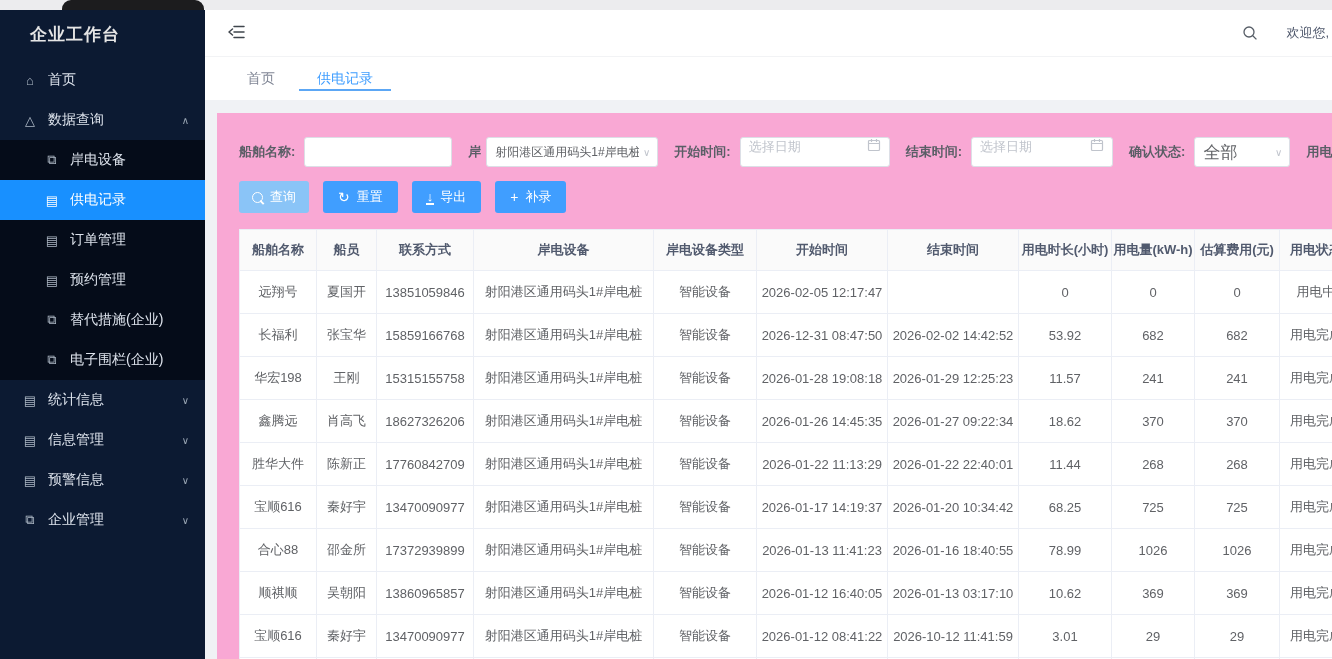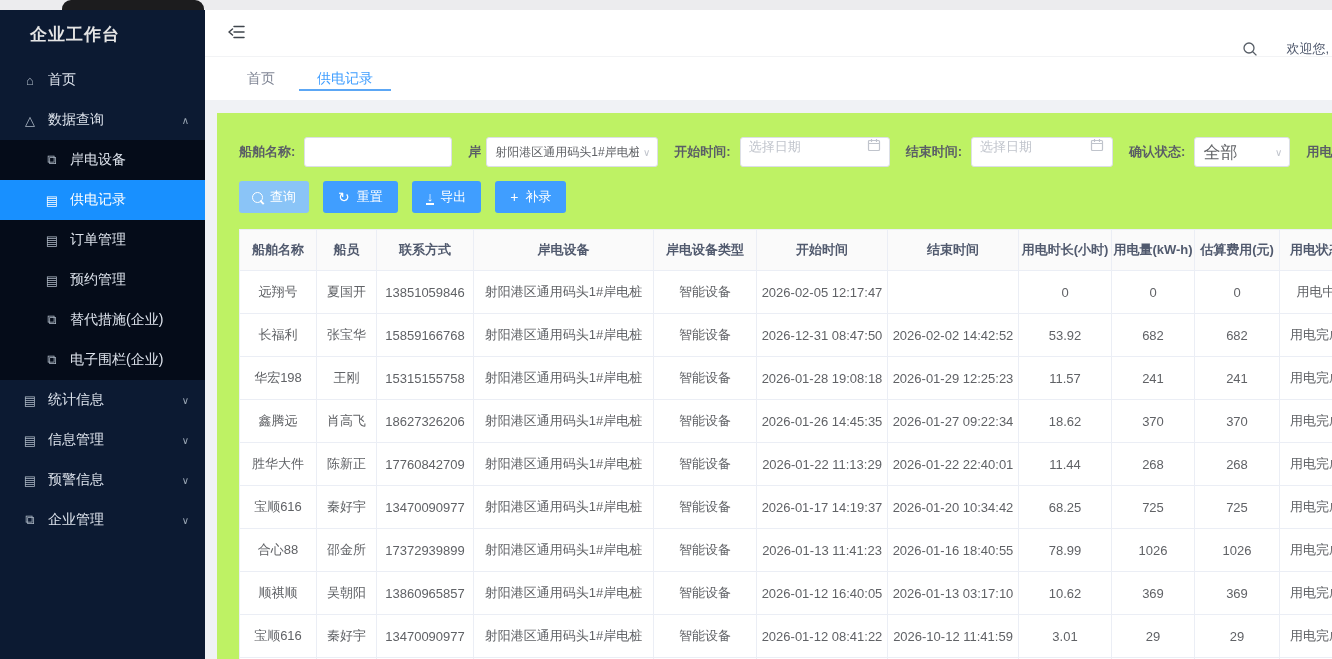--- a/index.html
+++ b/index.html
@@ -19,32 +19,32 @@
   .submenu{background:#050c19;}
   .menu-item.active{background:#1890ff;color:#fff;}
   .mi-icon{width:16px;text-align:center;font-size:13px;color:#aeb9c6;flex:0 0 16px;}
   .menu-item.active .mi-icon{color:#fff;}
   .arrow{position:absolute;right:16px;font-size:10px;color:#9aa6b4;}
 
   
   .main{position:absolute;left:205px;top:10px;right:0;bottom:0;background:#f0f2f5;}
   .topbar{height:46px;background:#fff;position:relative;}
   .collapse-btn{position:absolute;left:22px;top:14px;background:none;border:none;padding:0;cursor:pointer;line-height:0;}
-  .topbar-right{position:absolute;right:0;top:16px;height:46px;display:flex;align-items:center;gap:28px;padding-right:3px;}
+  .topbar-right{position:absolute;right:0;top:0;height:46px;display:flex;align-items:center;gap:28px;padding-right:3px;}
   .welcome{font-size:13px;color:#515a6e;white-space:nowrap;}
   .search-btn{background:none;border:none;padding:0;cursor:pointer;line-height:0;}
 
   .tabbar{height:43px;background:#fff;border-top:1px solid #f2f3f5;border-bottom:1px solid #e8eaec;
           display:flex;align-items:stretch;gap:38px;padding-left:40px;}
   .tab{position:relative;display:flex;align-items:center;font-size:14px;color:#808695;cursor:pointer;padding:0 2px;}
   .tab.active{color:#409eff;}
   .tab.active::after{content:"";position:absolute;left:-16px;right:-16px;bottom:9px;height:2px;background:#5ca7f5;}
 
   .content{position:absolute;top:90px;left:0;right:0;bottom:0;background:#f0f2f5;}
-  .panel{position:absolute;left:12px;top:13px;right:0;bottom:0;background:#bef264;box-sizing:border-box;padding:24px 0 0 22px;}
+  .panel{position:absolute;left:12px;top:13px;right:0;bottom:0;background:#f9a8d4;box-sizing:border-box;padding:24px 0 0 22px;}
 
   
   .filters{display:flex;align-items:center;white-space:nowrap;overflow:visible;}
   .f-label{font-size:13px;color:#5a5e66;font-weight:600;margin-right:9px;flex:0 0 auto;}
   .f-label.clipped{width:14px;overflow:hidden;margin-right:4px;}
   .f-input,.f-select,.f-date{height:30px;border:1px solid #dcdfe6;border-radius:3px;background:#fff;
         box-sizing:border-box;font-size:13px;color:#606266;flex:0 0 auto;margin-right:16px;}
   .f-input{width:148px;padding:0 8px;outline:none;font-family:inherit;}
   .f-select{display:flex;align-items:center;justify-content:space-between;padding:0 7px 0 8px;cursor:pointer;}
   .f-select .f-value{overflow:hidden;font-size:12px;}

